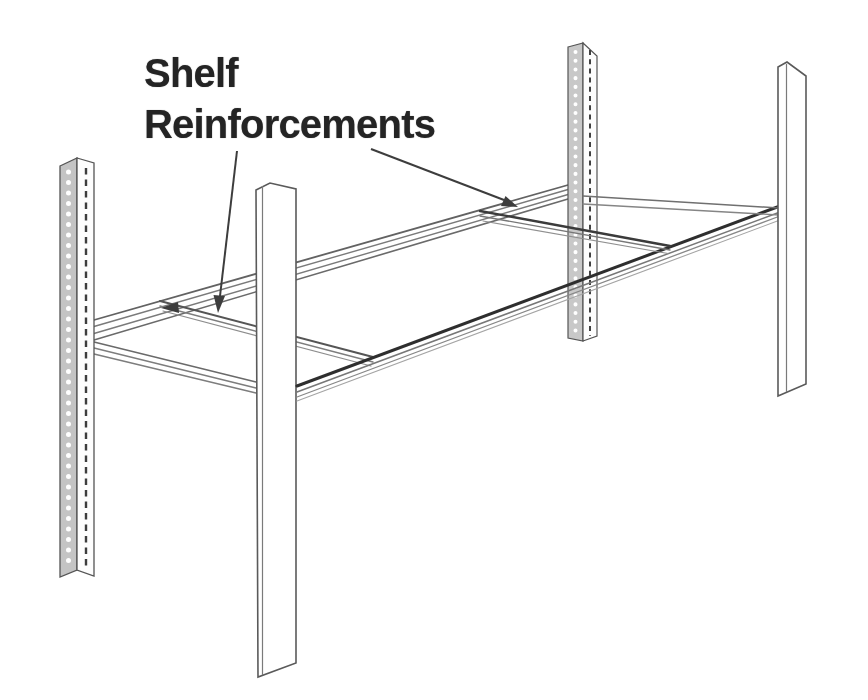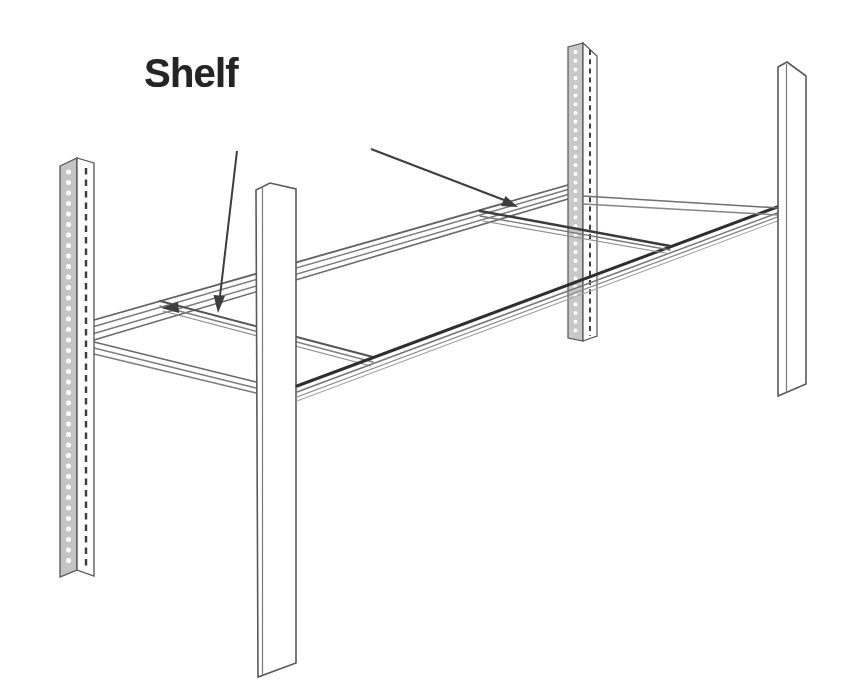--- a/index.html
+++ b/index.html
@@ -109,15 +109,16 @@
         <polygon points="518,207 501,206 505.5,196" fill="#3d3d3d"></polygon>
       </g>
 
       <polygon points="178,302 161,308 179,313" fill="#3d3d3d"></polygon>
 
     </g>
   </svg>
 
   <div class="figure-label">
     <span>Shelf</span>
+    <span>Reinforcements</span>
   </div>
 
 </div>
 
 </body></html>

